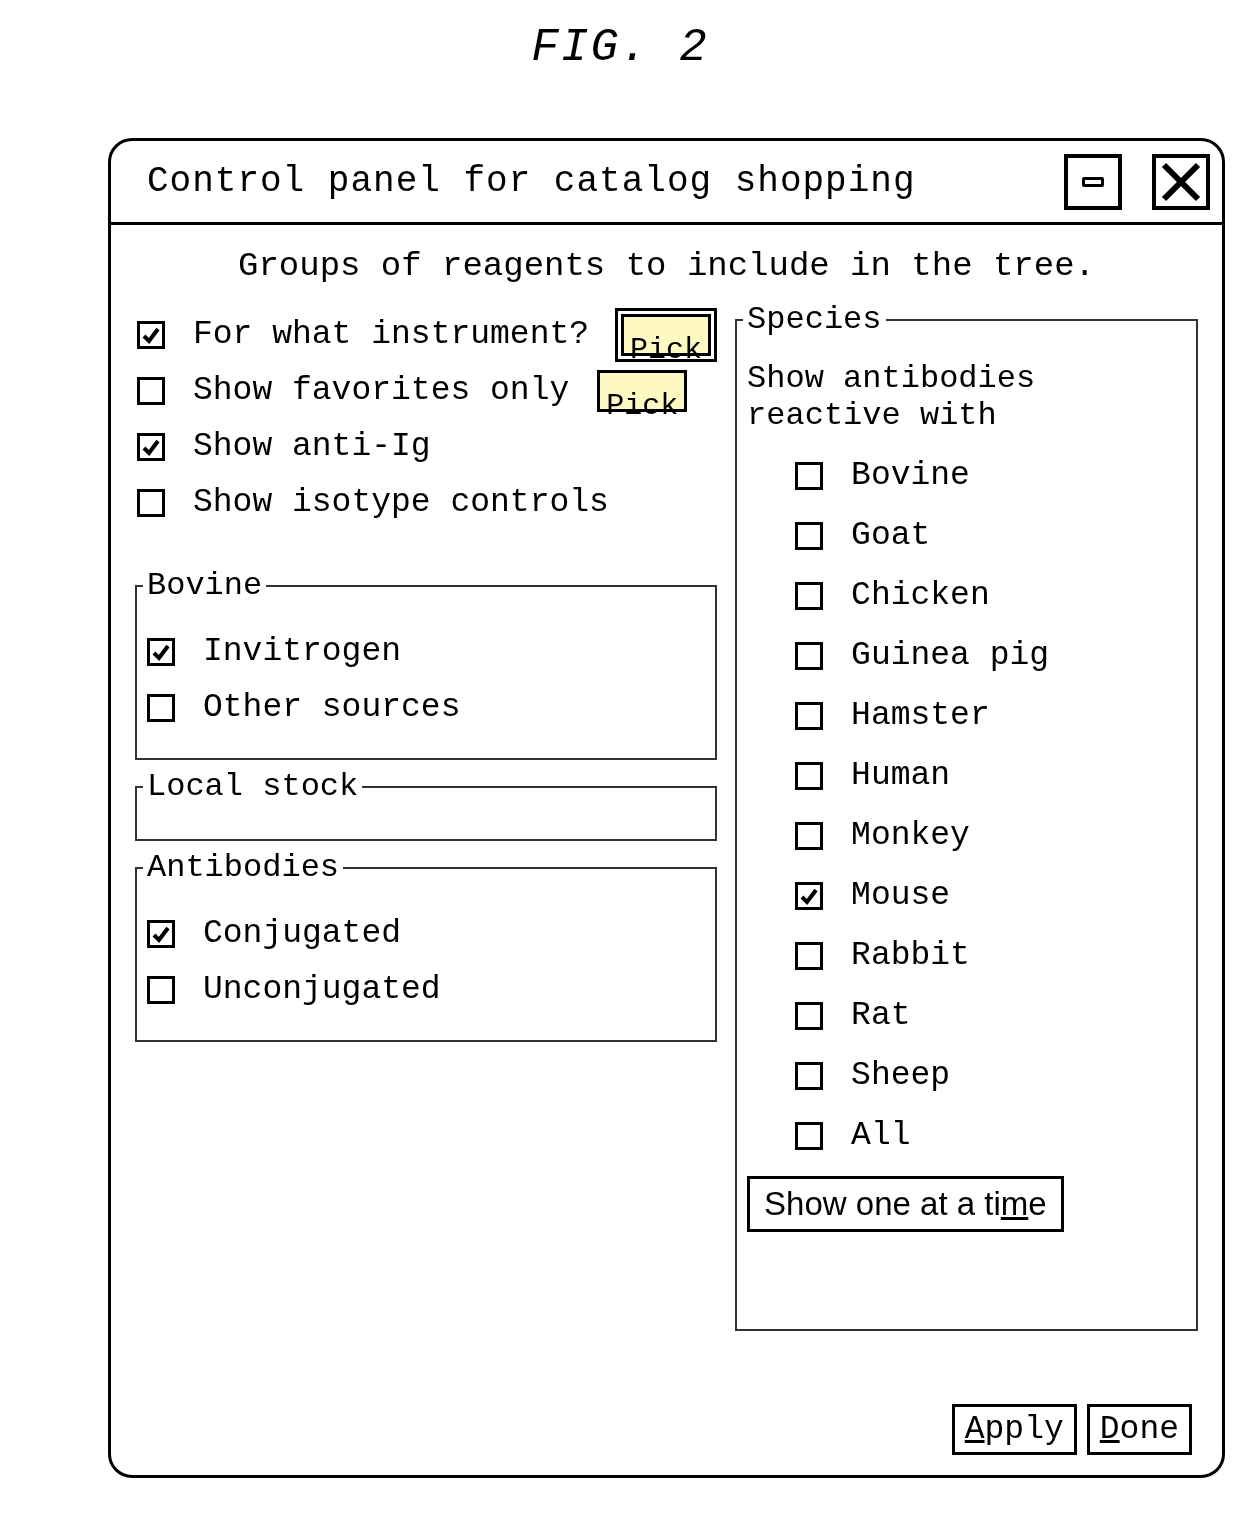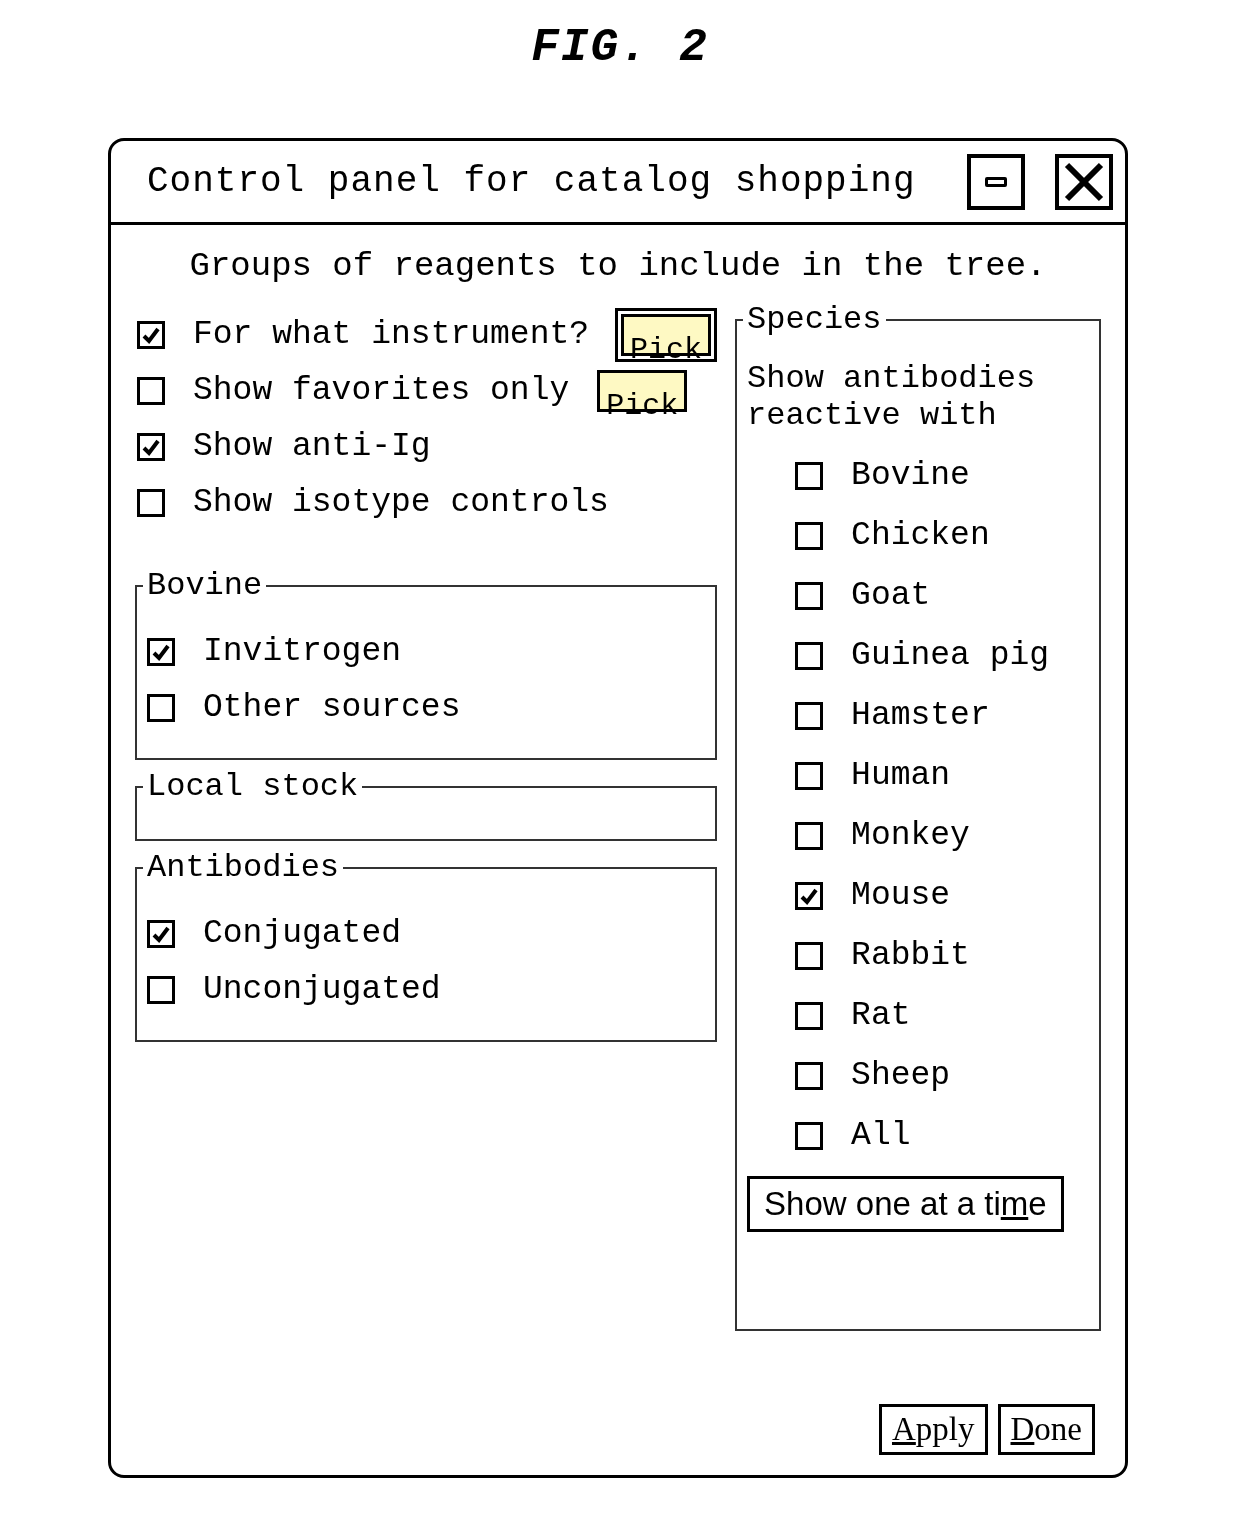--- a/index.html
+++ b/index.html
@@ -6,34 +6,34 @@
   html, body {
     margin: 0; padding: 0;
     width: 1240px; height: 1529px;
     background: #ffffff;
     font-family: "Courier New", Courier, monospace;
     color: #000;
   }
   .fig-title {
     font-family: "Courier New", monospace;
     font-style: italic;
-    font-weight: bold;
+    font-weight: normal;
     font-size: 46px;
     text-align: center;
     padding: 22px 0 8px 0;
     letter-spacing: 2px;
   }
   .window-outer {
     position: absolute;
     left: 108px;
     top: 138px;
-    width: 1020px;
+    width: 1117px;
     height: 1340px;
     border: 3px solid #000;
-    border-radius: 16px;
+    border-radius: 24px;
   }
   .titlebar {
     position: relative;
     height: 84px;
     border-bottom: 3px solid #000;
     display: flex;
     align-items: center;
   }
   .titlebar-title {
     font-size: 36px;
@@ -135,21 +135,21 @@
     font-family: Liberation Sans, sans-serif;
     background: #fff;
     padding: 6px 14px 6px 14px;
     margin-top: 8px;
   }
 
   .footer {
     position: absolute;
     right: 30px;
     bottom: 20px;
-    display: flex; gap: 10px; font-family: Liberation Serif, serif;
+    display: flex; gap: 10px;
   }
   .foot-btn {
     border: 3px solid #000;
     font-size: 33px;
     font-family: inherit;
     background: #fff;
     padding: 4px 10px;
   }
   .mn { text-decoration: underline; }
 </style>
@@ -257,25 +257,25 @@
       <fieldset class="grp species-group">
         <legend>Species</legend>
         <div class="species-instr">Show antibodies reactive with</div>
         <div class="species-list" id="species-list">
             <div class="opt-row">
               <span class="chk"></span>
               <span>Bovine</span>
             </div>
             <div class="opt-row">
               <span class="chk"></span>
+              <span>Goat</span>
+            </div>
+            <div class="opt-row">
+              <span class="chk"></span>
               <span>Chicken</span>
-            </div>
-            <div class="opt-row">
-              <span class="chk"></span>
-              <span>Goat</span>
             </div>
             <div class="opt-row">
               <span class="chk"></span>
               <span>Guinea pig</span>
             </div>
             <div class="opt-row">
               <span class="chk"></span>
               <span>Hamster</span>
             </div>
             <div class="opt-row">

